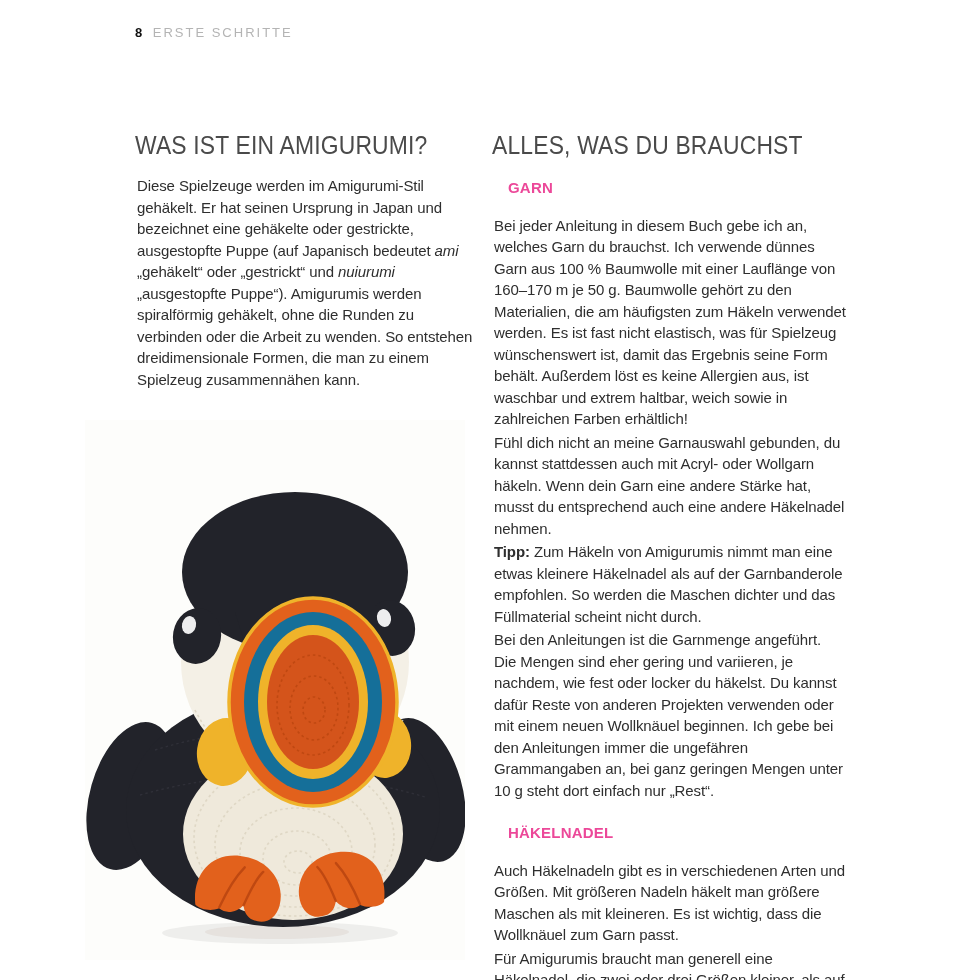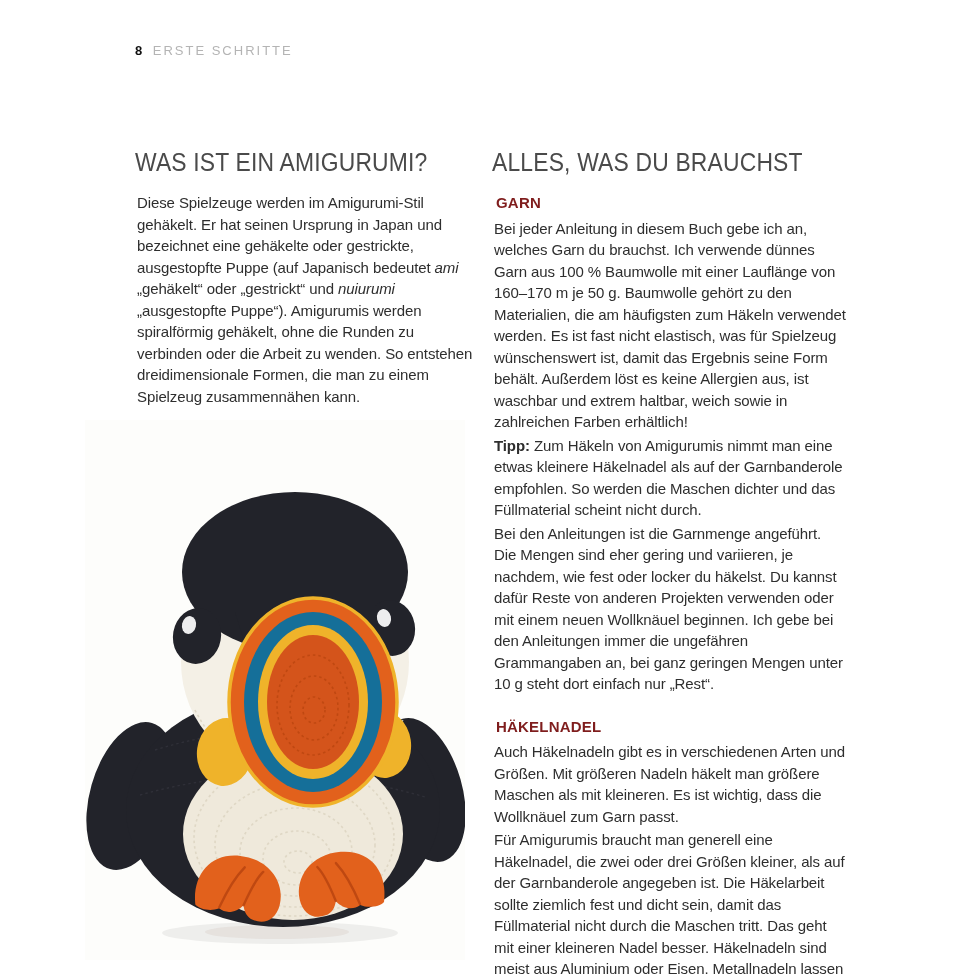--- a/index.html
+++ b/index.html
@@ -21,43 +21,43 @@
   *{margin:0;padding:0;box-sizing:border-box;}
   html,body{width:980px;height:980px;}
   body{
     position:relative;
     background:var(--page-bg);
     font-family:"Liberation Sans","DejaVu Sans",sans-serif;
     color:var(--body-text);
     overflow:hidden;
   }
   .page-header{
-    position:absolute;left:135px;top:43px;
+    position:absolute;left:135px;top:25px;
     font-size:13px;letter-spacing:.5px;
   }
   .page-number{font-weight:700;color:#111;margin-right:10px;}
   .page-kicker{color:var(--kicker-gray);letter-spacing:2px;}
-  .col{position:absolute;top:147px;}
+  .col{position:absolute;top:130px;}
   .col-left{left:135px;width:340px;}
   .col-right{left:492px;width:356px;}
   h1.col-heading{
     font-size:26px;font-weight:400;color:var(--heading);
     letter-spacing:.2px;white-space:nowrap;
     transform:scaleX(.88);transform-origin:0 50%;
     margin:0 0 14px 0;
   }
   .bodytext p{
     font-size:15px;line-height:21.5px;letter-spacing:-0.1px;
     margin:2px;text-align:left;
   }
   .bodytext .it{font-style:italic;}
   .bodytext .bd{font-weight:700;}
   h2.section-title{
-    font-size:15px;line-height:21.5px;font-weight:700;color:#7f1d1d;
-    margin:4px;letter-spacing:.2px;
+    font-size:15px;line-height:21.5px;font-weight:700;color:#ec4899;
+    margin:16px;letter-spacing:.2px;
   }
   .section + .section h2.section-title{margin-top:21px;}
   figure.photo{
     position:absolute;left:85px;top:420px;width:380px;height:540px;
     background:var(--photo-bg);
   }
   figure.photo svg{display:block;width:100%;height:100%;}
   
   .k{fill:var(--puffin-black);}
   .c{fill:var(--puffin-cream);}
@@ -83,20 +83,21 @@
 <section class="col col-left bodytext">
   <h1 class="col-heading">WAS IST EIN AMIGURUMI?</h1>
   <p><span>Diese Spielzeuge werden im Amigurumi-Stil gehäkelt. Er hat seinen Ursprung in Japan und bezeichnet eine gehäkelte oder gestrickte, ausgestopfte Puppe (auf Japanisch bedeutet </span><span class="it">ami</span><span> „gehäkelt“ oder „gestrickt“ und </span><span class="it">nuiurumi</span><span> „ausgestopfte Puppe“). Amigurumis werden spiralförmig gehäkelt, ohne die Runden zu verbinden oder die Arbeit zu wenden. So entstehen dreidimensionale Formen, die man zu einem Spielzeug zusammennähen kann.</span></p>
 </section>
 
 <section class="col col-right bodytext">
   <h1 class="col-heading">ALLES, WAS DU BRAUCHST</h1>
   <div class="section">
     <h2 class="section-title">GARN</h2>
     <p><span>Bei jeder Anleitung in diesem Buch gebe ich an, welches Garn du brauchst. Ich verwende dünnes Garn aus 100 % Baumwolle mit einer Lauflänge von 160–170 m je 50 g. Baumwolle gehört zu den Materialien, die am häufigsten zum Häkeln verwendet werden. Es ist fast nicht elastisch, was für Spielzeug wünschenswert ist, damit das Ergebnis seine Form behält. Außerdem löst es keine Allergien aus, ist waschbar und extrem haltbar, weich sowie in zahlreichen Farben erhältlich!</span></p>
+    <p><span>Fühl dich nicht an meine Garnauswahl gebunden, du kannst stattdessen auch mit Acryl- oder Wollgarn häkeln. Wenn dein Garn eine andere Stärke hat, musst du entsprechend auch eine andere Häkelnadel nehmen.</span></p>
     <p><span class="bd">Tipp:</span><span> Zum Häkeln von Amigurumis nimmt man eine etwas kleinere Häkelnadel als auf der Garnbanderole empfohlen. So werden die Maschen dichter und das Füllmaterial scheint nicht durch.</span></p>
     <p><span>Bei den Anleitungen ist die Garnmenge angeführt. Die Mengen sind eher gering und variieren, je nachdem, wie fest oder locker du häkelst. Du kannst dafür Reste von anderen Projekten verwenden oder mit einem neuen Wollknäuel beginnen. Ich gebe bei den Anleitungen immer die ungefähren Grammangaben an, bei ganz geringen Mengen unter 10 g steht dort einfach nur „Rest“.</span></p>
   </div>
   <div class="section">
     <h2 class="section-title">HÄKELNADEL</h2>
     <p><span>Auch Häkelnadeln gibt es in verschiedenen Arten und Größen. Mit größeren Nadeln häkelt man größere Maschen als mit kleineren. Es ist wichtig, dass die Wollknäuel zum Garn passt.</span></p>
     <p><span>Für Amigurumis braucht man generell eine Häkelnadel, die zwei oder drei Größen kleiner, als auf der Garnbanderole angegeben ist. Die Häkelarbeit sollte ziemlich fest und dicht sein, damit das Füllmaterial nicht durch die Maschen tritt. Das geht mit einer kleineren Nadel besser. Häkelnadeln sind meist aus Aluminium oder Eisen. Metallnadeln lassen sich</span></p>
   </div>
 </section>
 

